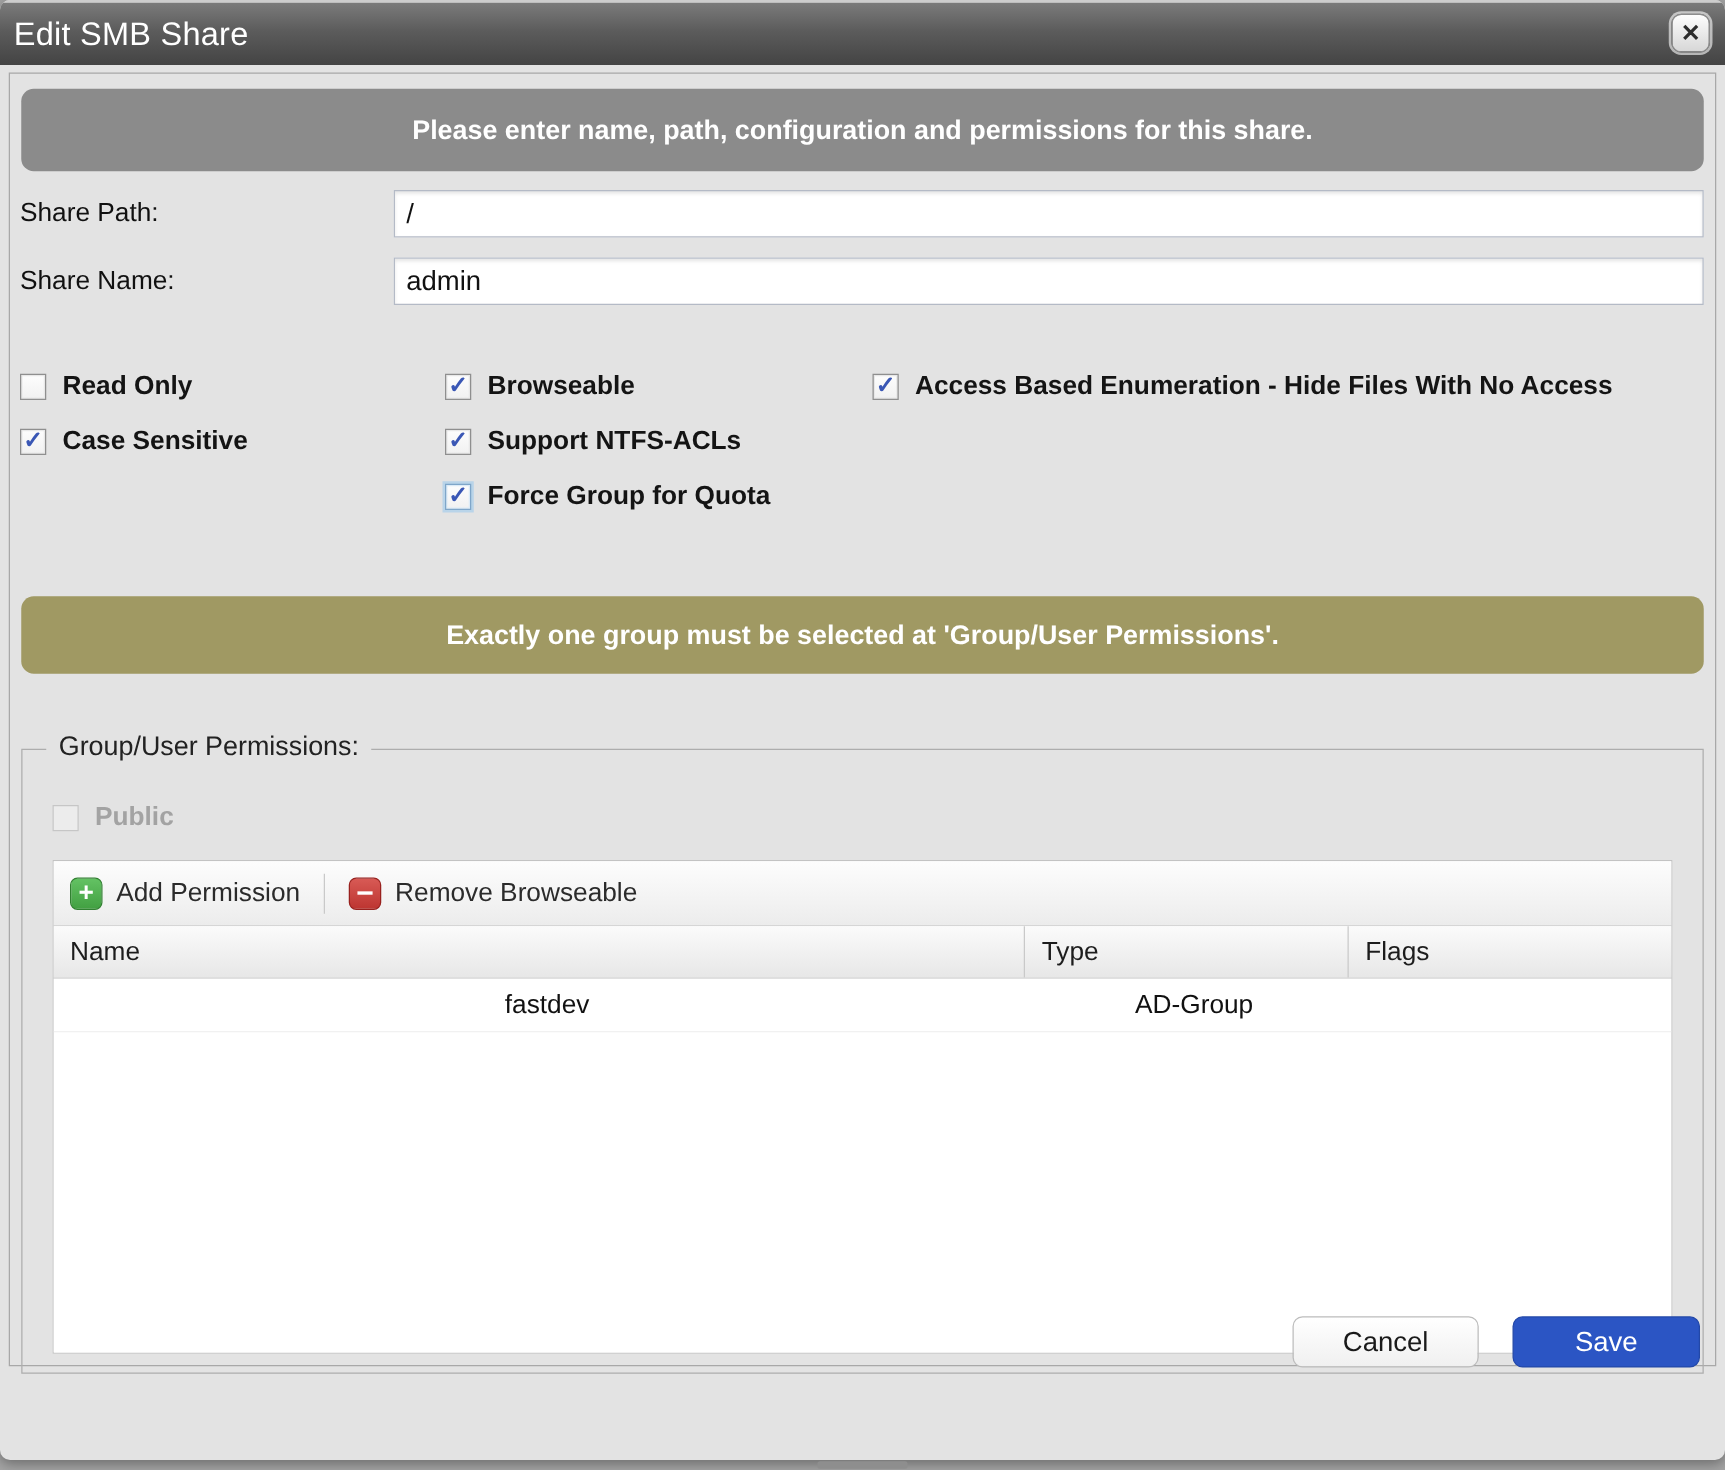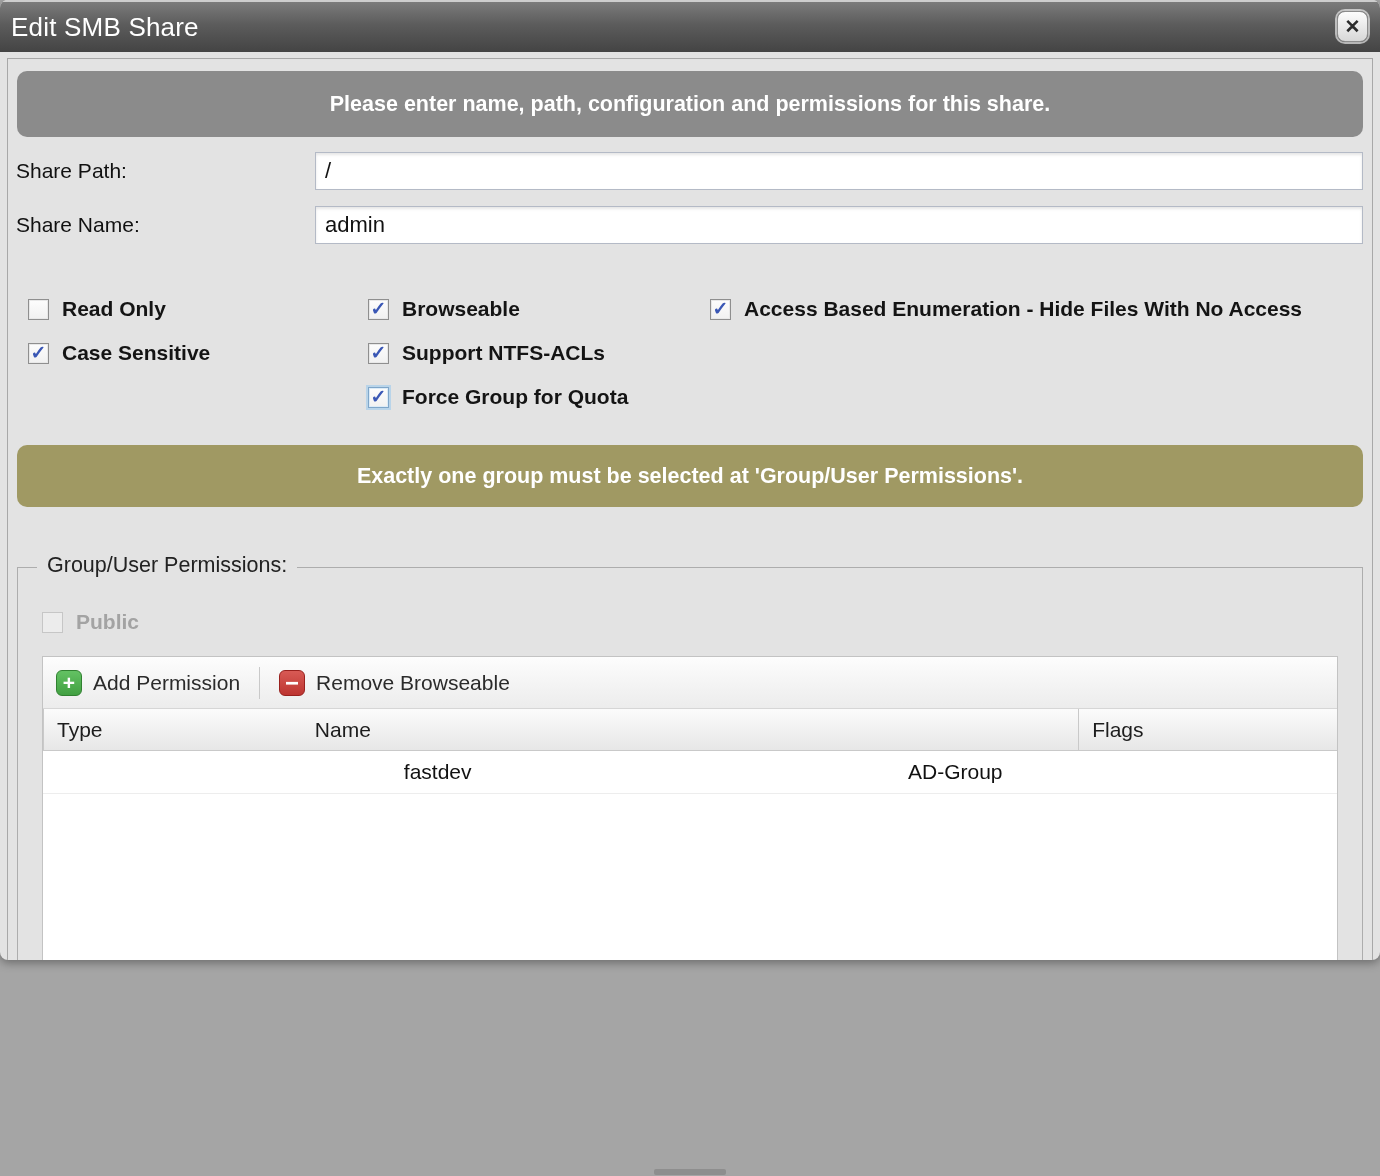--- a/index.html
+++ b/index.html
@@ -4,21 +4,21 @@
 <style>
   * { box-sizing: border-box; }
   html,body { margin:0; padding:0; }
   body {
     width:1380px; height:1176px;
     background:#a5a5a5;
     font-family:"Liberation Sans", sans-serif;
     position:relative; overflow:hidden;
   }
   .dialog {
-    position:absolute; left:0; top:0; width:1380px; height:960px;
+    position:absolute; left:0; top:0; width:1380px; height:1168px;
     background:#e3e3e3; border-radius:8px; overflow:hidden;
     box-shadow:0 3px 10px rgba(0,0,0,.35);
   }
   
   .titlebar {
     height:52px; border-top:2px solid #cdcdcd;
     background:linear-gradient(#7b7b7b, #5c5c5c 45%, #484848 90%, #444);
     display:flex; align-items:center; position:relative;
   }
   .titlebar .title {
@@ -37,33 +37,33 @@
   .panel {
     position:absolute; left:7px; top:58px; width:1366px; height:1035px;
     border:1px solid #a8a8a8;
   }
   .banner {
     margin:12px 9px 0 9px; height:66px; border-radius:10px;
     display:flex; align-items:center; justify-content:center;
     color:#fff; font-size:21.5px;font-weight:bold;
   }
   .banner.info { background:#8b8b8b; }
-  .banner.warning { background:#a09963; margin-top:16px; height:62px; }
+  .banner.warning { background:#a09963; margin-top:48px; height:62px; }
   
   .fields { margin-top:15px; }
   .field-row { display:flex; align-items:center; height:38px; margin:0 9px 16px 8px; }
   .field-label { width:299px; font-weight:normal; font-size:21px; color:#111; }
   .field-input {
     flex:1; height:38px; border:1px solid #b4bac6; background:#fff;
     font-size:22px; padding:0 9px; font-family:"Liberation Sans",sans-serif;
     box-shadow:inset 0 2px 3px rgba(0,0,0,.10); outline:none; color:#111;
   }
   
   .options { margin:53px 9px 0 8px; display:grid; grid-template-columns:340px 342px 1fr; }
-  .opt-row { display:flex; align-items:center; height:24px; margin-bottom:20px;margin-left:12px; }
+  .opt-row { display:flex; align-items:center; height:24px; margin-bottom:20px; }
   .cb {
     width:21px; height:21px; border:1px solid #8f8f8f;
     background:linear-gradient(#fdfdfd,#f1f1f1);
     display:flex; align-items:center; justify-content:center;
     margin-right:13px; flex:0 0 auto; cursor:pointer;
     box-shadow:inset 0 0 0 1px #e8e8e8;
   }
   .cb .mark { display:none; color:#3a57b5; font-size:19px; font-weight:bold; line-height:1; margin-top:-2px; }
   .cb.checked .mark { display:block; }
   .cb.focused { border-color:#7fa6c9; box-shadow:0 0 0 2px #b9d4e9, inset 0 0 0 1px #dcebf7; }
@@ -218,22 +218,22 @@
             <span class="tool-icon add">+</span>
             <span>Add Permission</span>
           </div>
           <div class="tool-sep"></div>
           <div class="tool-btn">
             <span class="tool-icon remove">−</span>
             <span>Remove Browseable</span>
           </div>
         </div>
         <div class="thead">
+          <div class="th col-name">Name</div>
           <div class="th col-type">Type</div>
-          <div class="th col-name">Name</div>
           <div class="th col-flags">Flags</div>
         </div>
         <div class="trow">
           <div class="td col-name">fastdev</div>
           <div class="td col-type">AD-Group</div>
           <div class="td col-flags"></div>
         </div>
         <div class="tbody-empty"></div>
       </div>
     </div>

